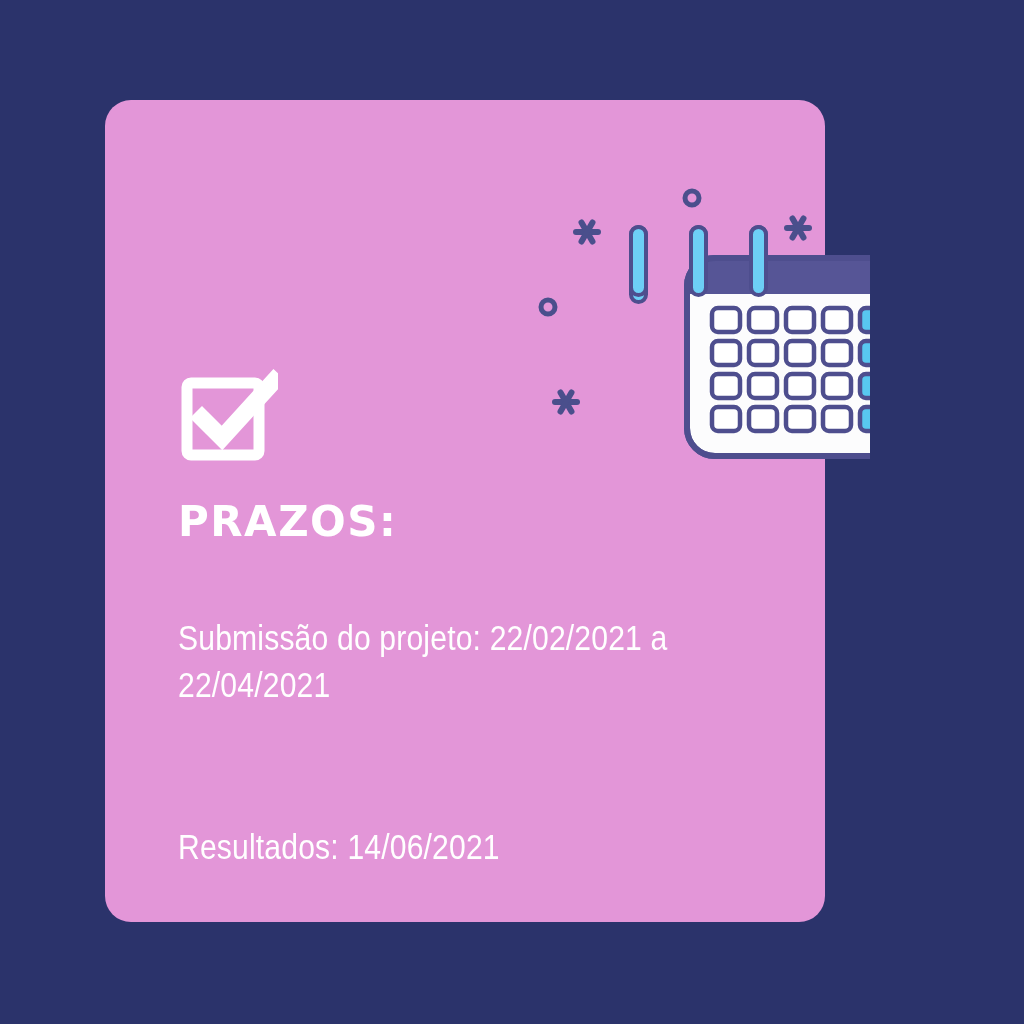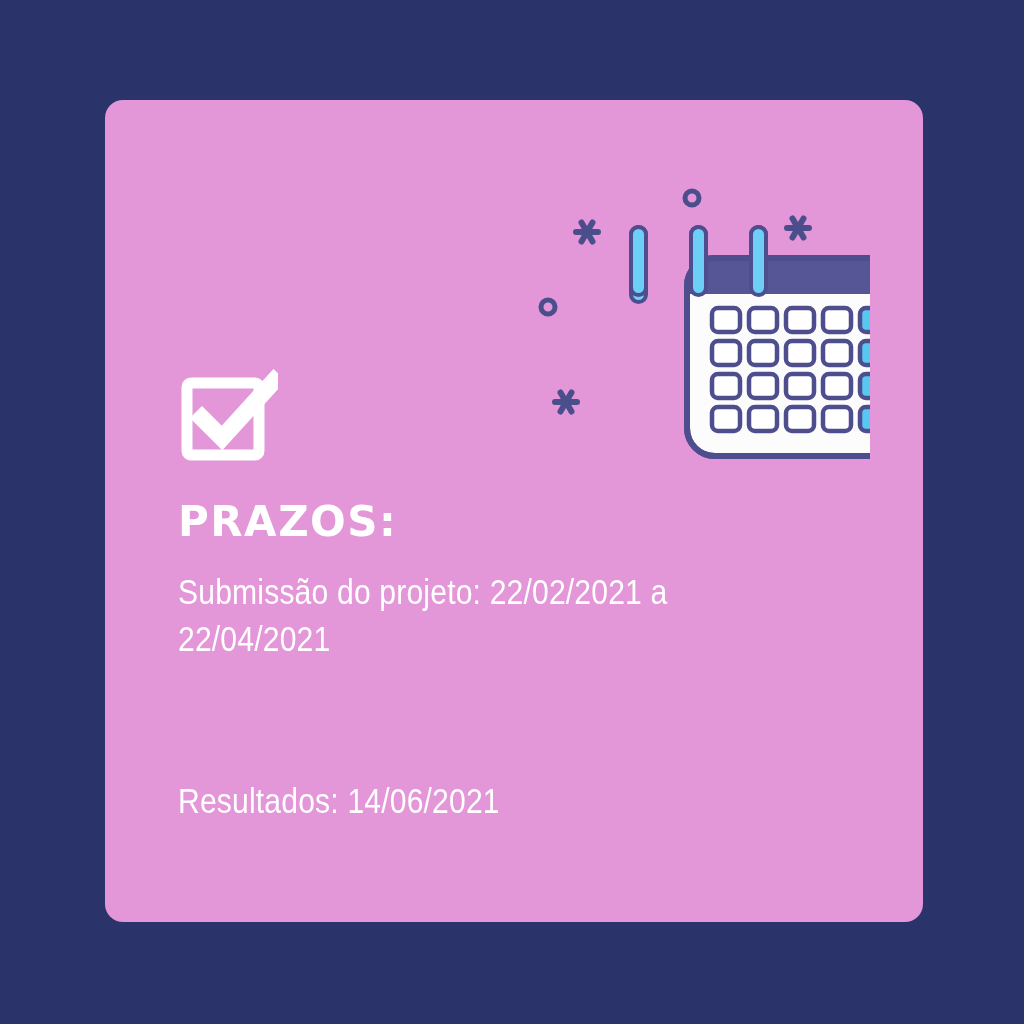--- a/index.html
+++ b/index.html
@@ -20,24 +20,24 @@
     position: absolute;
     inset: 0;
     background: #2B336B;
   }
 
   
   #card {
     position: absolute;
     left: 105px;
     top: 100px;
-    width: 818px;
+    width: 720px;
     height: 822px;
     background: #E396D8;
-    border-radius: 18px;
+    border-radius: 26px;
   }
 
   
   #calendar-illustration {
     position: absolute;
     left: 425px;   
     top: 80px;     
     width: 340px;
     height: 310px;
   }
@@ -77,21 +77,21 @@
     font-family: "Liberation Sans Narrow", "Liberation Sans", sans-serif;
     font-weight: 400;
     font-size: 35px;
     line-height: 47px;
     letter-spacing: 0.2px;
     transform: scaleX(0.86);
     transform-origin: left center;
     white-space: pre;
   }
 
-  #para-deadline { margin-top: 24px; }
+  #para-deadline { margin-top: 70px; }
   #para-results  { margin-top: 68px; }
 
   .spacer-line { height: 47px; }
 </style>
 </head>
 <body>
 
 <div id="slide">
 
   <div id="card">

